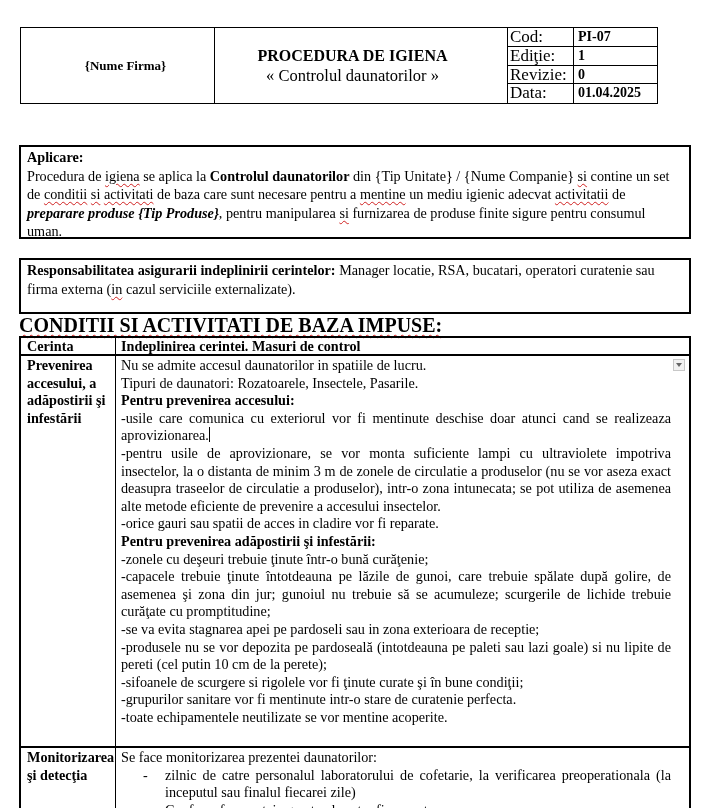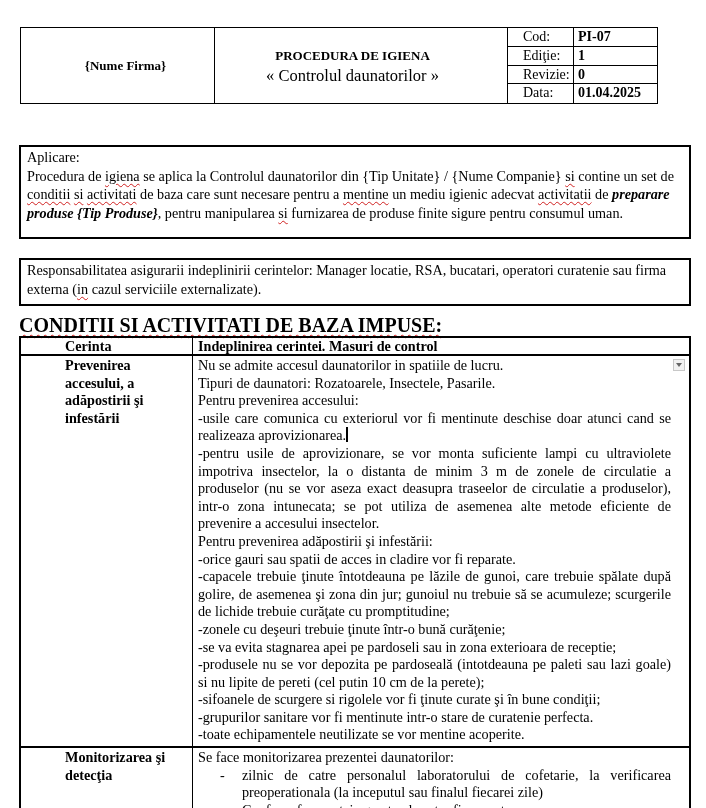--- a/index.html
+++ b/index.html
@@ -5,39 +5,39 @@
   html, body { margin:0; padding:0; background:#ffffff; }
   body { width:706px; height:808px; overflow:hidden; position:relative;
          font-family:"Liberation Serif", "DejaVu Serif", serif; color:#000; font-size:14.2px; }
   .abs { position:absolute; }
   
   #hdr { left:20px; top:27px; width:638px; height:77px; border:1px solid #000; box-sizing:border-box; }
   #hdr .c1 { position:absolute; left:16px; top:0; width:177px; height:75px; border-right:1px solid #000;
              display:flex; align-items:center; justify-content:center; font-weight:bold; font-size:13px; }
   #hdr .c2 { position:absolute; left:177px; top:0; width:309px; height:75px; border-right:1px solid #000;
              display:flex; flex-direction:column; align-items:center; justify-content:center; }
-  #hdr .c2 .t1 { font-weight:bold; font-size:13px; line-height:21px; }
+  #hdr .c2 .t1 { font-weight:bold; font-size:16px; line-height:21px; }
   #hdr .c2 .t2 { font-size:16.5px; line-height:20px; }
   #hdr .meta { position:absolute; left:486px; top:0; width:151px; }
   #hdr .meta .row { display:flex; height:18.75px; border-bottom:1px solid #000; box-sizing:border-box; }
   #hdr .meta .row:last-child { border-bottom:none; }
-  #hdr .meta .k { width:67px; border-right:1px solid #000; padding-left:16px; font-size:14px; line-height:18px; box-sizing:border-box; }
+  #hdr .meta .k { width:67px; border-right:1px solid #000; padding-left:3px; font-size:17px; line-height:18px; box-sizing:border-box; }
   #hdr .meta .v { flex:1; padding-left:4px; font-weight:bold; font-size:14px; line-height:18px; }
   
   .box { position:absolute; left:19px; width:672px; border:2px solid #000; box-sizing:border-box; padding:1px 6px 1px 6px; line-height:18.6px; }
   #aplicare { top:145px; height:94px; }
-  #resp { top:258px; height:48px; }
+  #resp { top:258px; height:56px; }
   .sq { text-decoration: underline wavy #d02020; text-decoration-thickness:1px; text-underline-offset:2px; }
-  .b { font-weight:normal; }
+  .b { font-weight:bold; }
   .bi { font-weight:bold; font-style:italic; }
   #sect { left:19px; top:316px; font-weight:bold; font-size:20px; line-height:18px; }
   
   #tbl { position:absolute; left:19px; top:336px; width:672px; border:2px solid #000; border-bottom:none; box-sizing:border-box; }
   #tbl .tr { display:flex; border-bottom:2px solid #000; }
-  #tbl .td1 { width:134px; border-right:1px solid #000; padding:0 6px; box-sizing:border-box; font-weight:bold; line-height:17.6px;margin-left:38px; }
+  #tbl .td1 { width:95px; border-right:1px solid #000; padding:0 6px; box-sizing:border-box; font-weight:bold; line-height:17.6px; }
   #tbl .td2 { flex:1; padding:0 18px 0 5px; box-sizing:border-box; line-height:17.6px; text-align:justify; position:relative; }
   #tbl .hrow .td1, #tbl .hrow .td2 { font-weight:bold; line-height:16px; }
   .line { display:block; }
   .dd { position:absolute; right:4px; top:3px; width:12px; height:12px; border:1px solid #c8c8c8; background:#f2f2f2; box-sizing:border-box;
         display:flex; align-items:center; justify-content:center; }
   .dd::after { content:""; border-left:3.5px solid transparent; border-right:3.5px solid transparent; border-top:4px solid #666; }
   .cursor { display:inline-block; width:1.5px; height:15px; background:#000; vertical-align:-2px; }
   .bul { display:flex; padding-left:22px; }
   .bul .dash { width:22px; flex-shrink:0; }
   .bul .txt { flex:1; text-align:justify; }
@@ -90,24 +90,24 @@
 
   <div class="tr" style="height:390px;">
     <div class="td1" style="padding-top:1px;">Prevenirea accesului, a adăpostirii şi infestării</div>
     <div class="td2" style="padding-top:1px;">
       <span class="dd"></span>
       <span class="line">Nu se admite accesul daunatorilor in spatiile de lucru.</span>
       <span class="line">Tipuri de daunatori: Rozatoarele, Insectele, Pasarile.</span>
       <span class="line b">Pentru prevenirea accesului:</span>
       <span class="line"><span>-usile care comunica cu exteriorul vor fi mentinute deschise doar atunci cand se realizeaza aprovizionarea.</span><span class="cursor"></span></span>
       <span class="line">-pentru usile de aprovizionare, se vor monta suficiente lampi cu ultraviolete impotriva insectelor, la o distanta de minim 3 m de zonele de circulatie a produselor (nu se vor aseza exact deasupra traseelor de circulatie a produselor), intr-o zona intunecata; se pot utiliza de asemenea alte metode eficiente de prevenire a accesului insectelor.</span>
+      <span class="line">-orice gauri sau spatii de acces in cladire vor fi reparate.</span>
       <span class="line b">Pentru prevenirea adăpostirii şi infestării:</span>
-      <span class="line">-orice gauri sau spatii de acces in cladire vor fi reparate.</span>
+      <span class="line">-zonele cu deşeuri trebuie ţinute într-o bună curăţenie;</span>
       <span class="line">-capacele trebuie ţinute întotdeauna pe lăzile de gunoi, care trebuie spălate după golire, de asemenea şi zona din jur; gunoiul nu trebuie să se acumuleze; scurgerile de lichide trebuie curăţate cu promptitudine;</span>
-      <span class="line">-zonele cu deşeuri trebuie ţinute într-o bună curăţenie;</span>
       <span class="line">-se va evita stagnarea apei pe pardoseli sau in zona exterioara de receptie;</span>
       <span class="line">-produsele nu se vor depozita pe pardoseală (intotdeauna pe paleti sau lazi goale) si nu lipite de pereti (cel putin 10 cm de la perete);</span>
       <span class="line">-sifoanele de scurgere si rigolele vor fi ţinute curate şi în bune condiţii;</span>
       <span class="line">-grupurilor sanitare vor fi mentinute intr-o stare de curatenie perfecta.</span>
       <span class="line">-toate echipamentele neutilizate se vor mentine acoperite.</span>
     </div>
   </div>
 
   <div class="tr" style="height:80px; border-bottom:none;">
     <div class="td1" style="padding-top:1px;">Monitorizarea şi detecţia</div>

